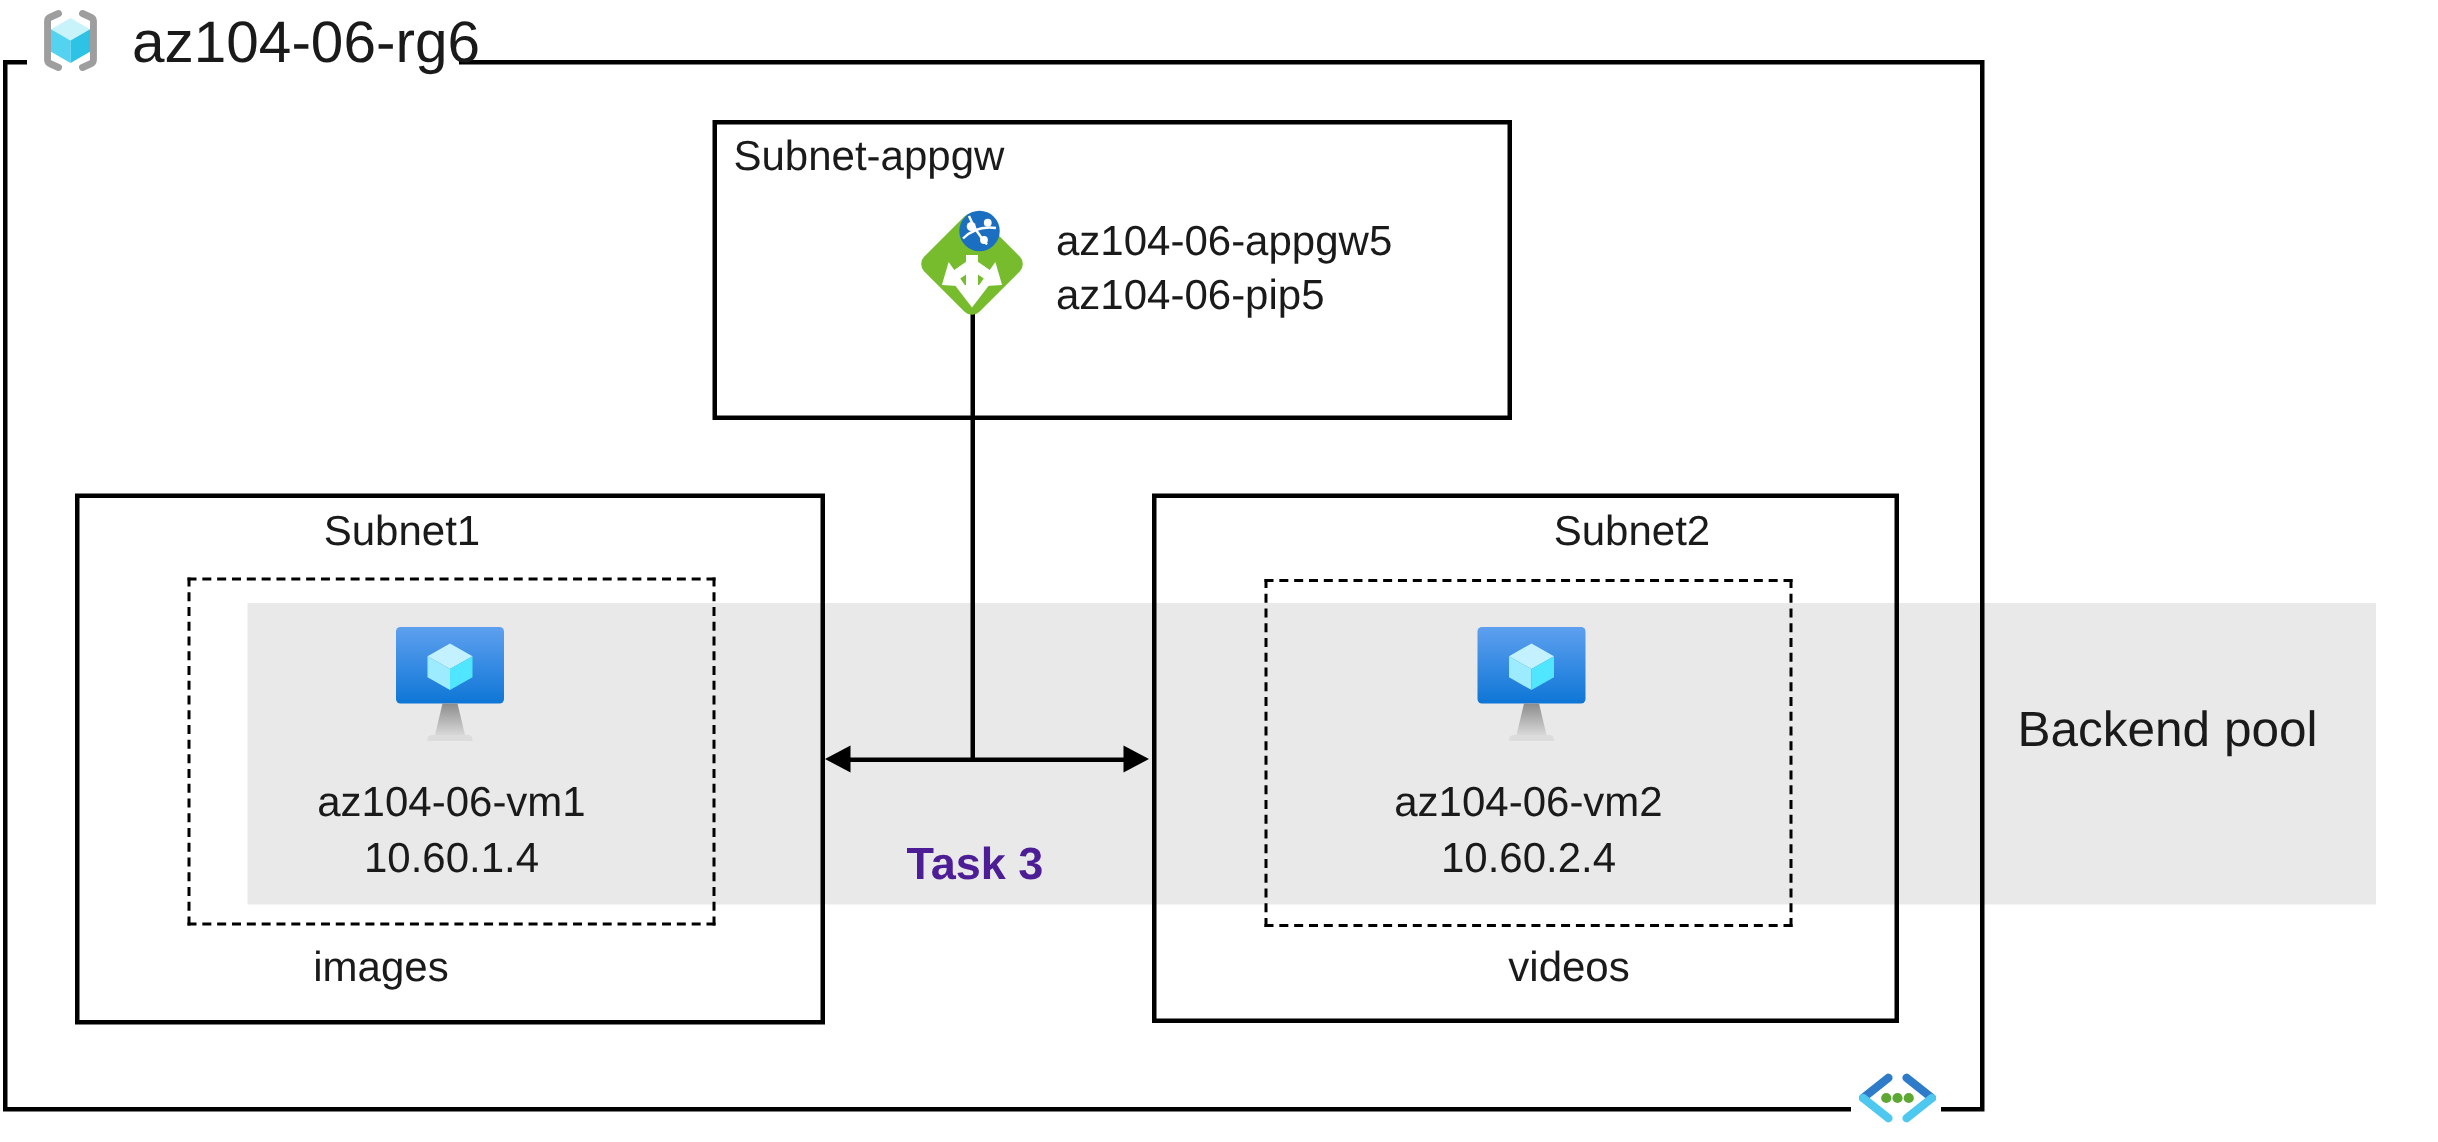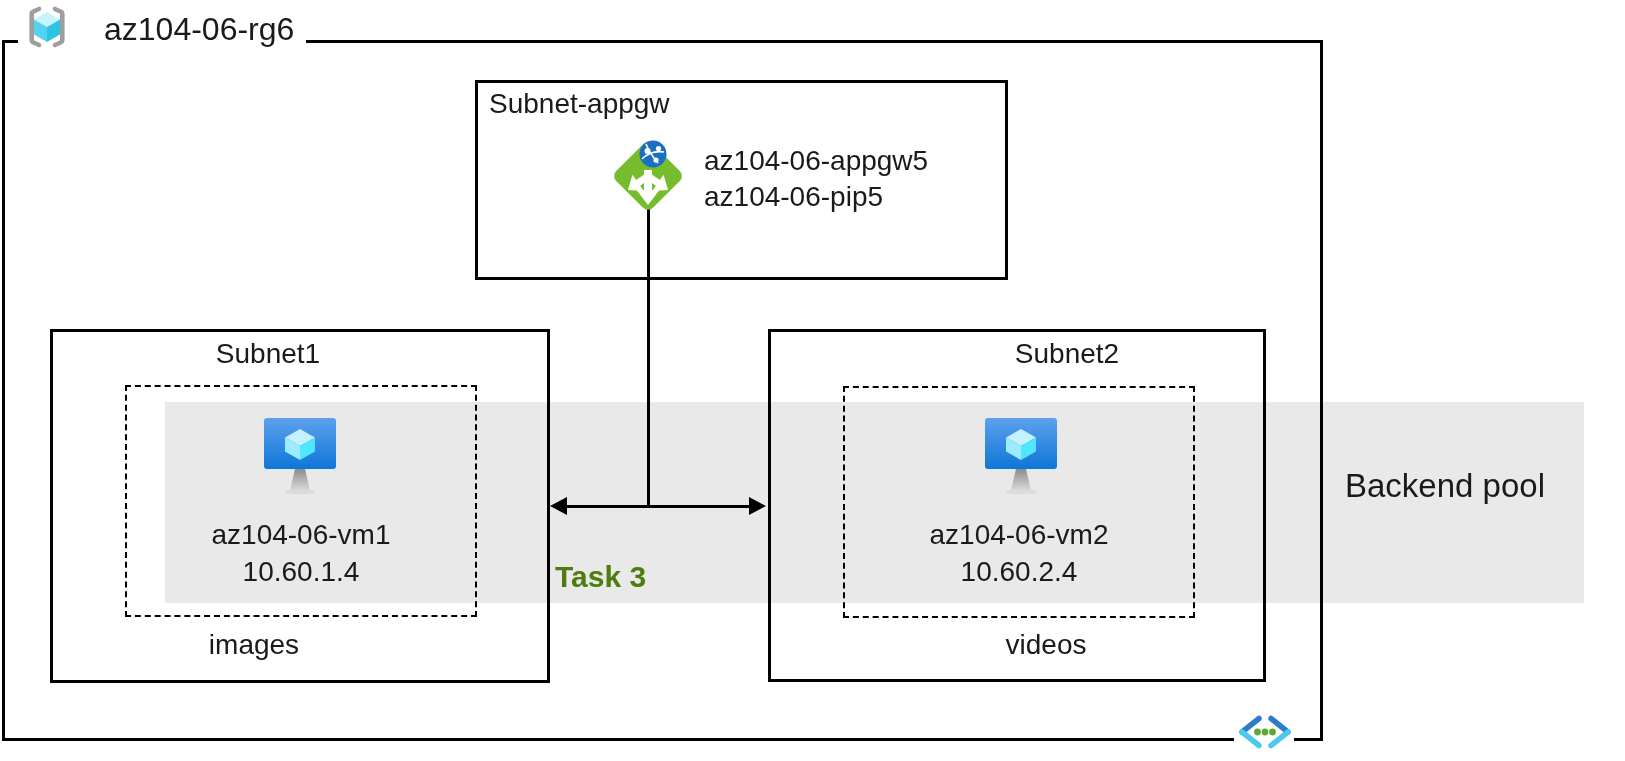--- a/index.html
+++ b/index.html
@@ -59,36 +59,36 @@
   .head-right{
     left:749px;top:497px;
     border-top:9.5px solid transparent;
     border-bottom:9.5px solid transparent;
     border-left:17px solid #000;
   }
 
   
   .lbl{font-size:28px;line-height:34px;z-index:3;white-space:nowrap;}
   .center{text-align:center;}
-  #rg-title{left:104px;top:12px;font-size:32px;}
+  #rg-title{left:88px;top:12px;font-size:39px;}
   #appgw-label{left:489px;top:87px;}
   #appgw-name{left:704px;top:144px;}
   #appgw-pip{left:704px;top:180px;text-align:center;}
   #subnet1-label{left:50px;top:337px;width:436px;}
-  #subnet2-label{left:768px;top:337px;width:598px;}
+  #subnet2-label{left:768px;top:337px;width:598px;padding-left:21px;}
   #vm1-name{left:125px;top:518px;width:352px;}
   #vm1-ip{left:125px;top:555px;width:352px;}
   #vm2-name{left:843px;top:518px;width:352px;}
   #vm2-ip{left:843px;top:555px;width:352px;}
   #images-label{left:50px;top:628px;width:408px;}
   #videos-label{left:768px;top:628px;width:556px;}
   #task-label{
     left:555px;top:560px;width:190px;
-    font-weight:bold;font-size:30px;color:#4d7c0f;
-    text-align:left;z-index:3;white-space:nowrap;
+    font-weight:bold;font-size:30px;color:#4c1d95;
+    text-align:center;z-index:3;white-space:nowrap;
   }
   #backend-label{left:1345px;top:467px;font-size:33px;z-index:3;white-space:nowrap;}
 
   
   .icon{z-index:3;}
   #rg-icon{left:24px;top:4px;}
   #appgw-icon{left:606px;top:134px;}
   #vm1-icon{left:262px;top:416px;}
   #vm2-icon{left:983px;top:416px;}
   #vnet-icon{left:1237px;top:712px;}

